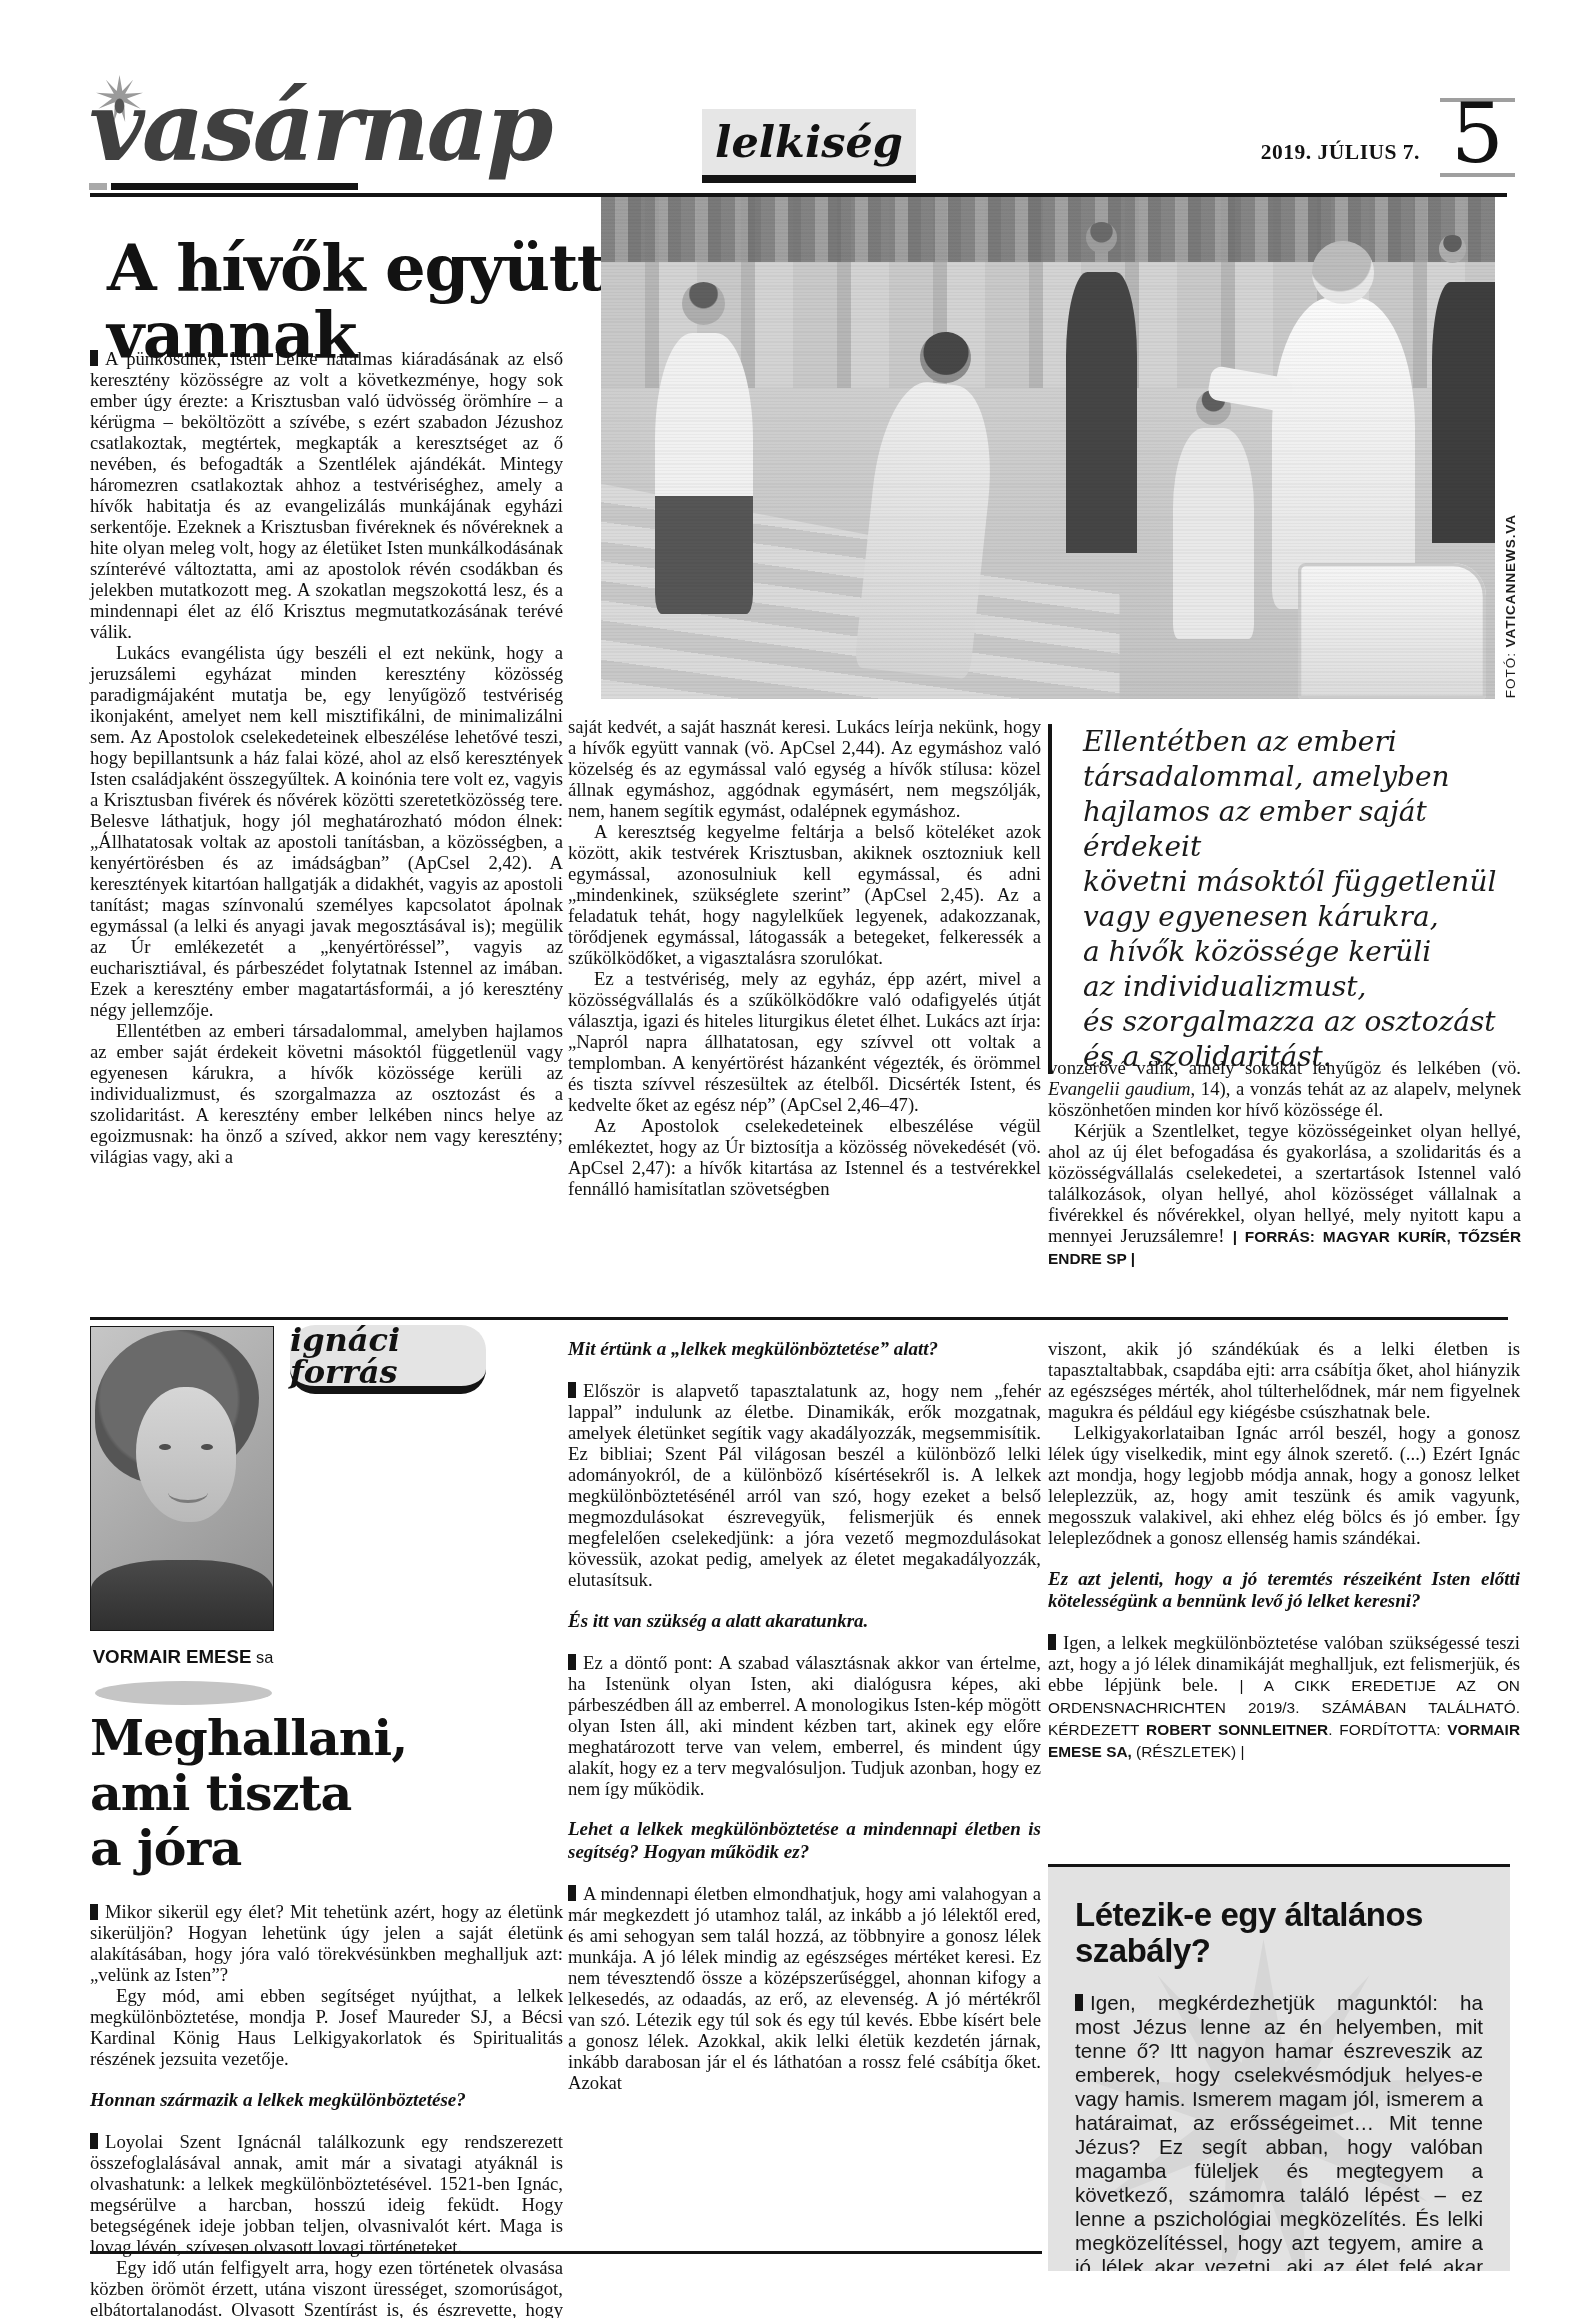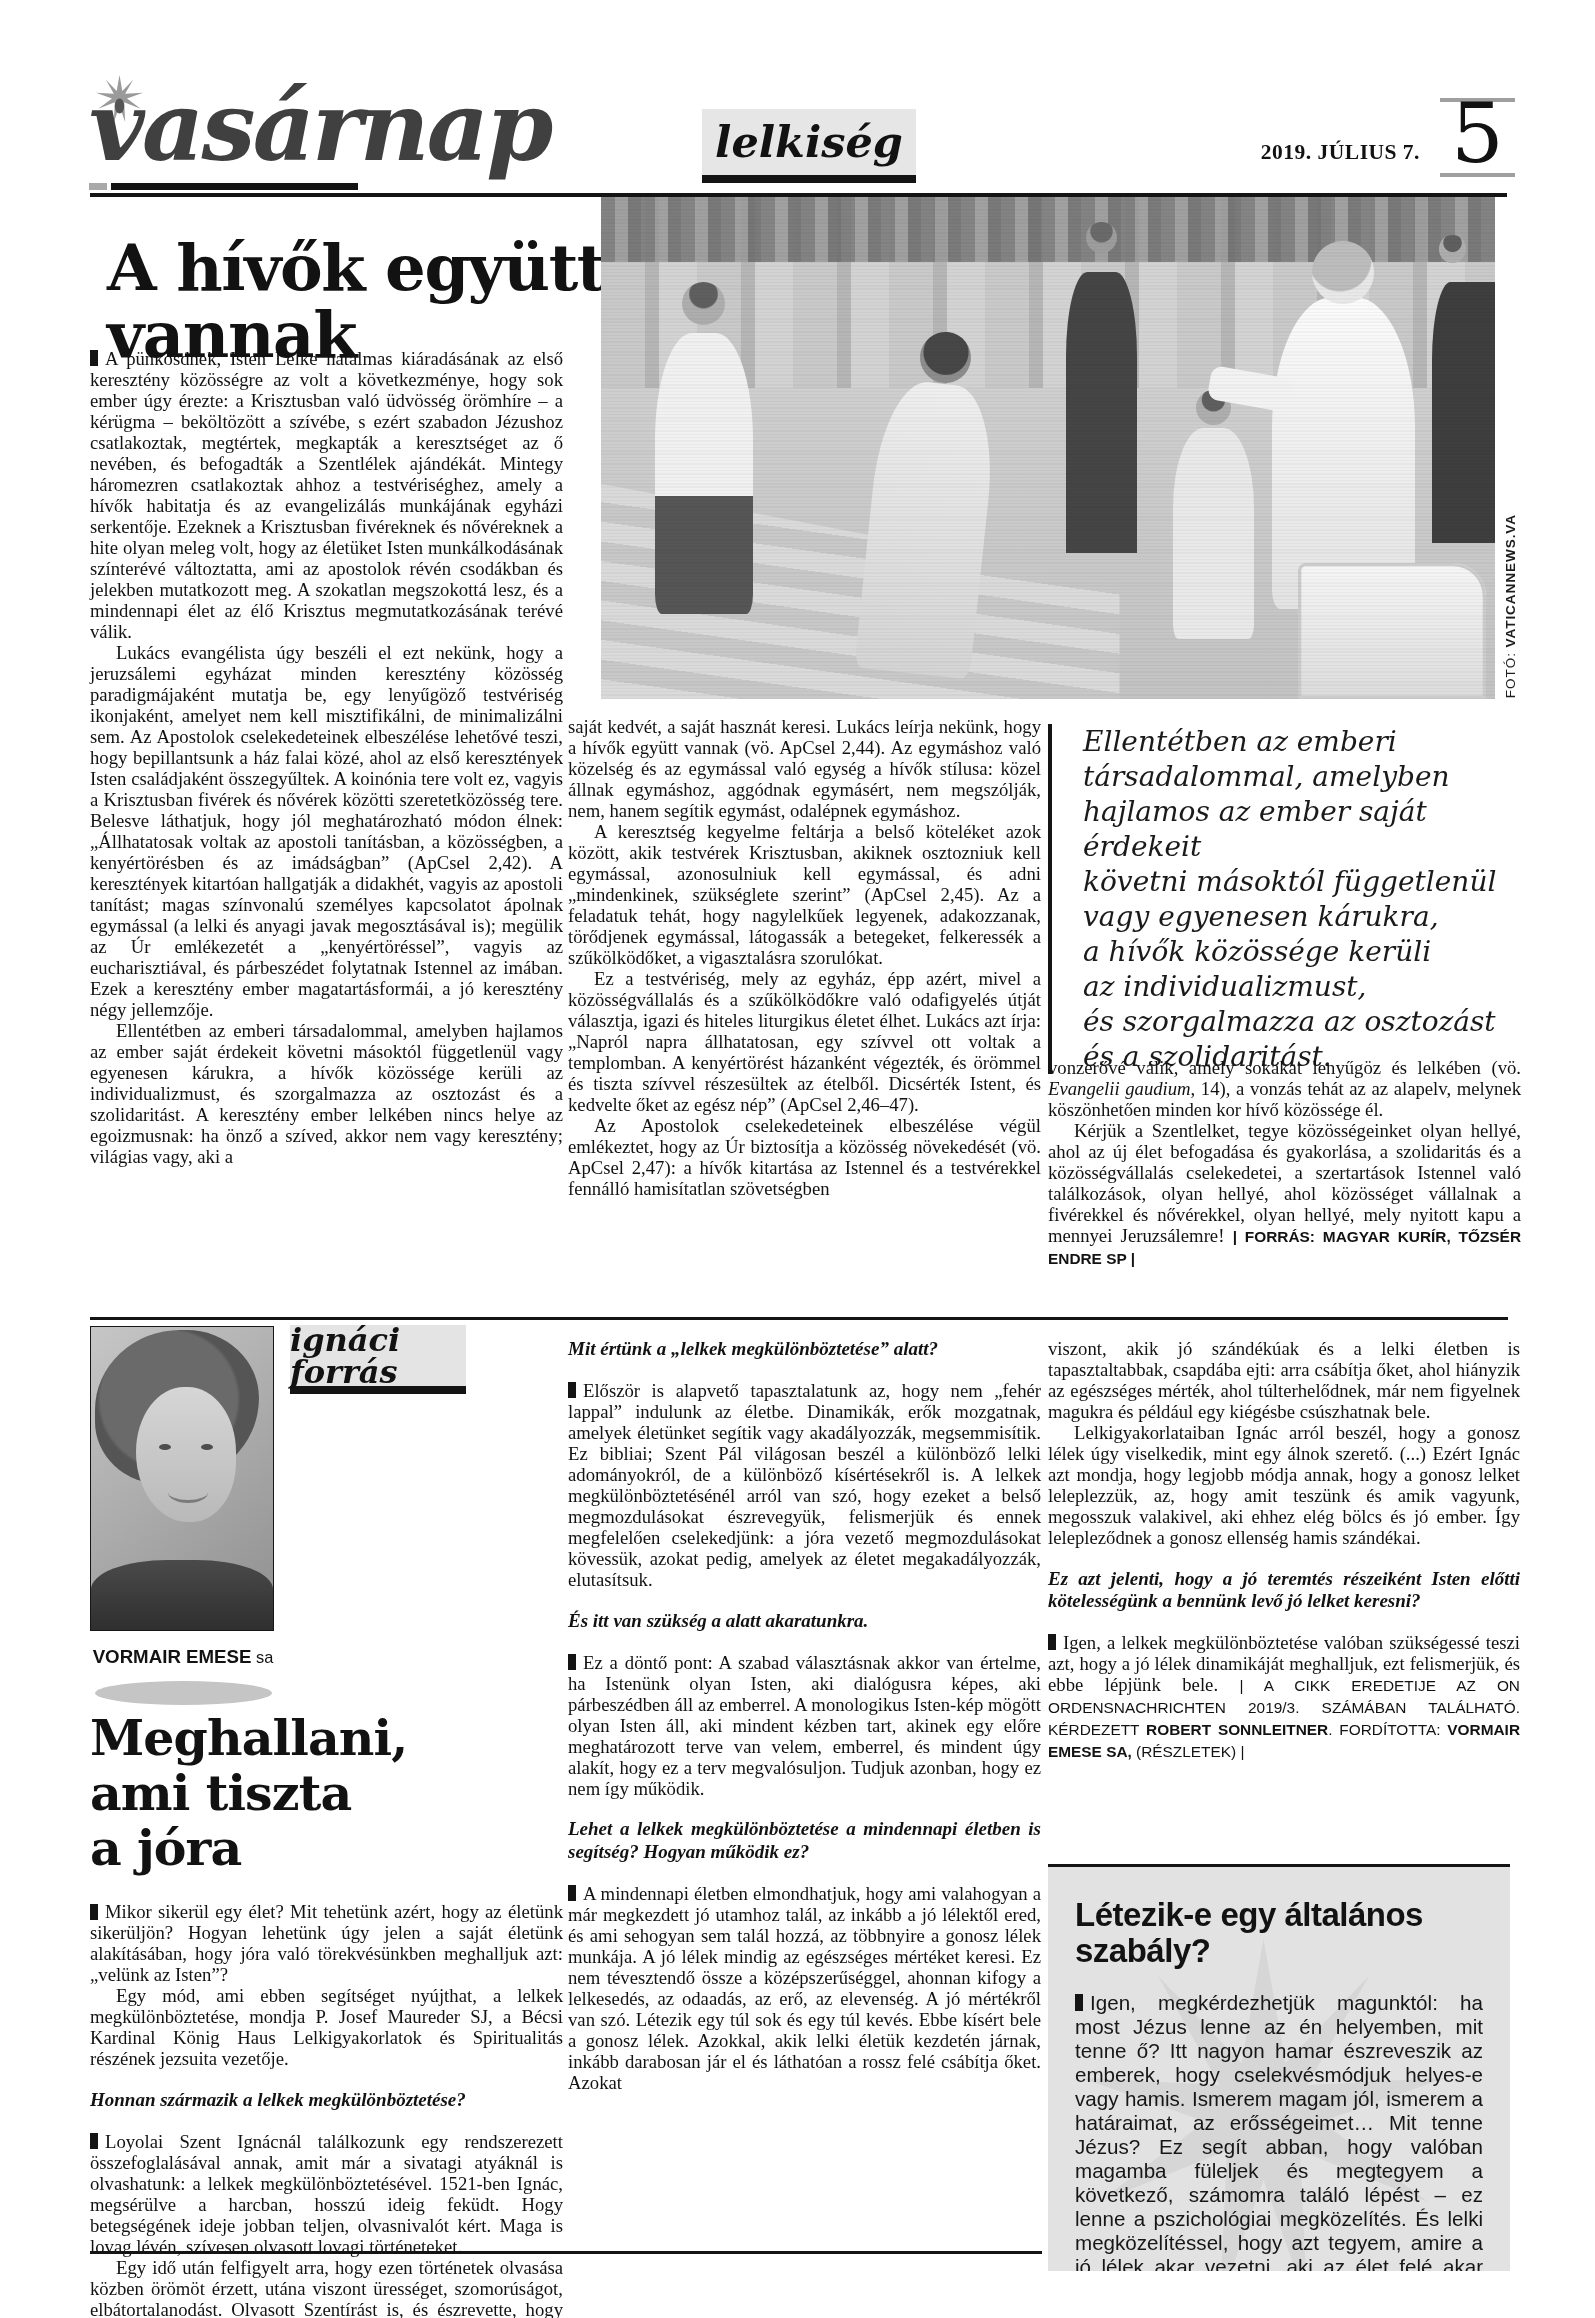--- a/index.html
+++ b/index.html
@@ -88,23 +88,23 @@
   .po-face{left:45px;top:60px;width:100px;height:135px;border-radius:50% 50% 46% 54%;
      background:linear-gradient(#d6d6d6,#b9b9b9);}
   .po-eye1,.po-eye2{width:12px;height:6.5px;border-radius:50%;background:#4e4e4e;top:117px;}
   .po-eye1{left:68px;}.po-eye2{left:110px;}
   .po-smile{left:77px;top:154px;width:40px;height:18.7px;border-radius:50%;border-bottom:3.3px solid #7b7b7b;}
   .po-jacket{left:0;bottom:0;width:100%;height:70px;border-radius:42% 42% 0 0;
      background:linear-gradient(#4a4a4a,#2f2f2f);}
   .cap{margin-top:15px;text-align:center;font-family:"Liberation Sans",sans-serif;font-size:18.7px;font-weight:700;}
   .cap .sa{font-weight:400;font-size:16.4px;}
   .shadow-ellipse{width:177px;height:24px;margin:13px auto 0;background:#c5c5c5;border-radius:50%;}
-  .labelbox{width:176px;height:61px;background:#e4e4e4;border-bottom:8px solid #141414;
+  .labelbox{width:196px;height:61px;background:#e4e4e4;border-bottom:8px solid #141414;
      display:flex;align-items:center;justify-content:center;
-     font:italic 700 32px/1 "DejaVu Serif",serif;}
+     font:italic 700 32px/1 "DejaVu Serif",serif;border-radius:25px;}
   .title2{margin-top:40px;font:700 49px/55px "DejaVu Serif",serif;letter-spacing:-0.9px;text-align:left;}
 
   
   .boxart{left:1048px;top:1864px;width:408px;height:352px;background:#e2e2e2;
      border-top:3.7px solid #141414;padding:26px 27px;overflow:hidden;
      font-family:"Liberation Sans",sans-serif;}
   .boxart .wm{position:absolute;left:33px;bottom:-33px;width:365px;height:365px;opacity:.55;}
   .box-title{position:relative;font:700 33px/1.1 "Liberation Sans",sans-serif;letter-spacing:-0.5px;margin:3.7px 0 21.5px;}
   .box-body{position:relative;font-size:20.6px;line-height:24px;text-align:justify;color:#161616;}
   .box-body .mk{height:17px;}

